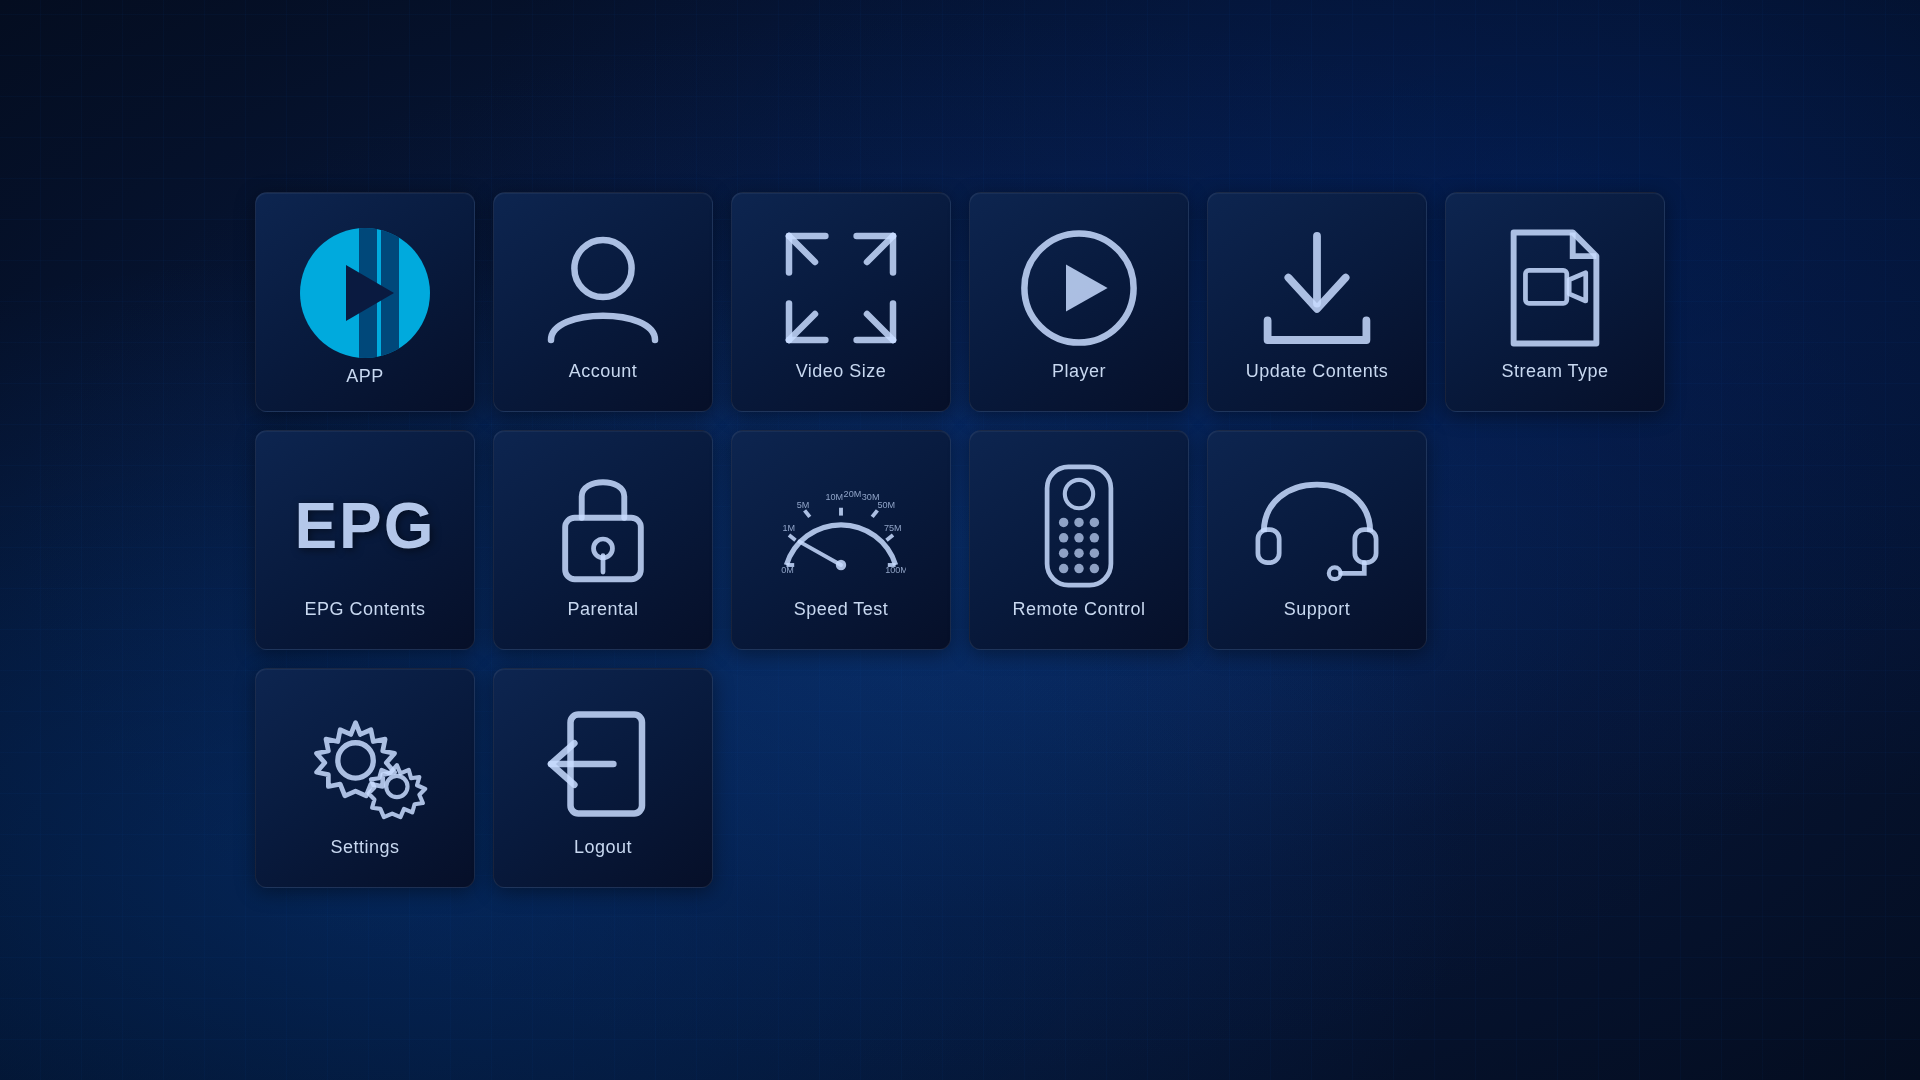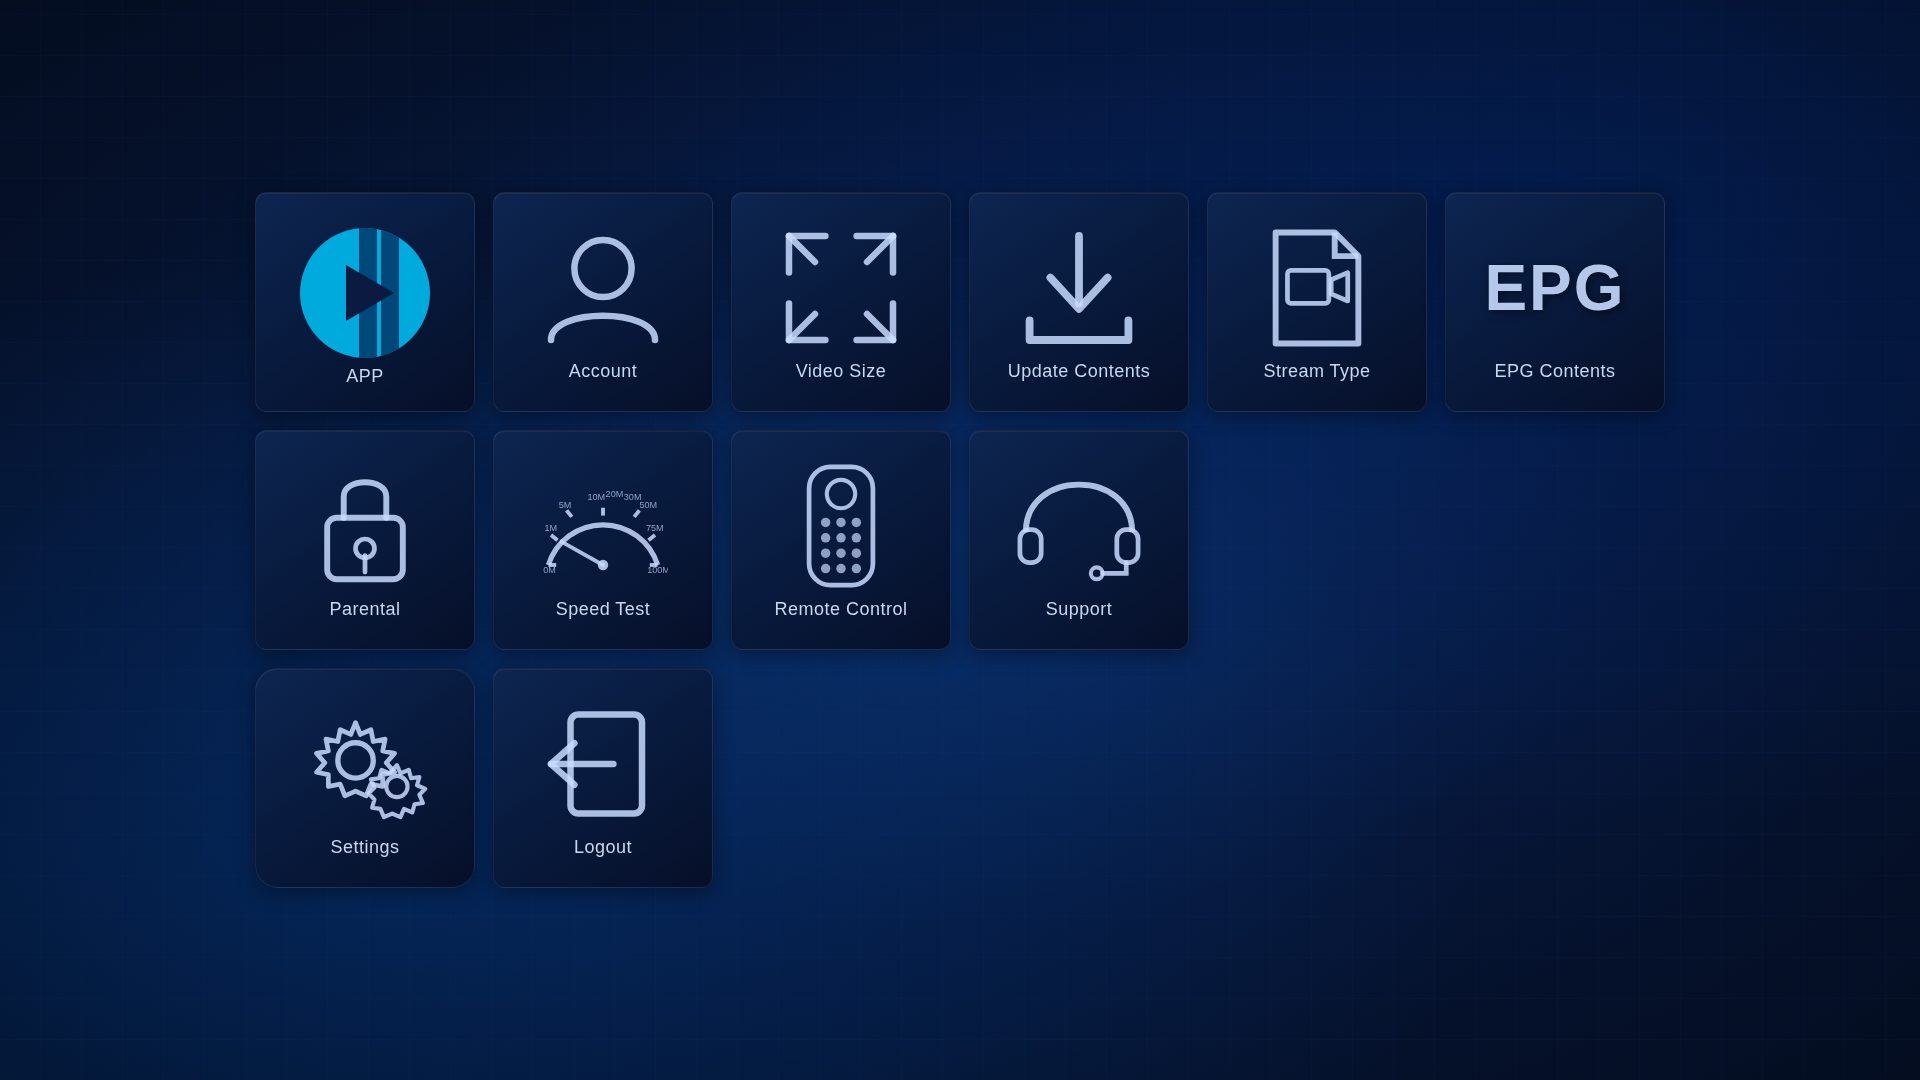--- a/index.html
+++ b/index.html
@@ -137,21 +137,21 @@
     
     .epg-text {
       font-size: 64px;
       font-weight: 700;
       color: rgba(200,220,255,0.9);
       letter-spacing: 2px;
       text-shadow: 2px 2px 8px rgba(0,0,0,0.5);
     }
 
     
-    .tile-settings { grid-column: 1; grid-row: 3; border-radius: 23px; }
+    .tile-settings { grid-column: 1; grid-row: 3; }
     .tile-logout   { grid-column: 2; grid-row: 3; }
   </style>
 </head>
 <body>
 
 <div class="grid-container">
 
   <div class="tile tile-app">
     <div class="app-logo">
       <div class="app-play"></div>
@@ -186,20 +186,29 @@
         <polyline points="10,90 30,70" stroke="rgba(200,220,255,0.85)" stroke-width="5" stroke-linecap="round" fill="none"></polyline>
 
         <line x1="90" y1="62" x2="90" y2="90" stroke="rgba(200,220,255,0.85)" stroke-width="5" stroke-linecap="round"></line>
         <line x1="90" y1="90" x2="62" y2="90" stroke="rgba(200,220,255,0.85)" stroke-width="5" stroke-linecap="round"></line>
         <polyline points="90,90 70,70" stroke="rgba(200,220,255,0.85)" stroke-width="5" stroke-linecap="round" fill="none"></polyline>
       </svg>
     </div>
     <span class="tile-label">Video Size</span>
   </div>
 
+  <div class="tile">
+    <div class="tile-icon">
+      <svg viewBox="0 0 100 100" fill="none" xmlns="http://www.w3.org/2000/svg">
+        <circle cx="50" cy="50" r="42" stroke="rgba(200,220,255,0.85)" stroke-width="5" fill="none"></circle>
+        <polygon points="40,32 72,50 40,68" fill="rgba(200,220,255,0.85)"></polygon>
+      </svg>
+    </div>
+    <span class="tile-label">Player</span>
+  </div>
 
   <div class="tile">
     <div class="tile-icon">
       <svg viewBox="0 0 100 100" fill="none" xmlns="http://www.w3.org/2000/svg">
 
         <line x1="50" y1="10" x2="50" y2="62" stroke="rgba(200,220,255,0.85)" stroke-width="6" stroke-linecap="round"></line>
         <polyline points="28,42 50,66 72,42" stroke="rgba(200,220,255,0.85)" stroke-width="6" fill="none" stroke-linecap="round" stroke-linejoin="round"></polyline>
 
         <path d="M12 75 L12 90 L88 90 L88 75" stroke="rgba(200,220,255,0.85)" stroke-width="6" fill="none" stroke-linecap="round" stroke-linejoin="round"></path>
       </svg>

